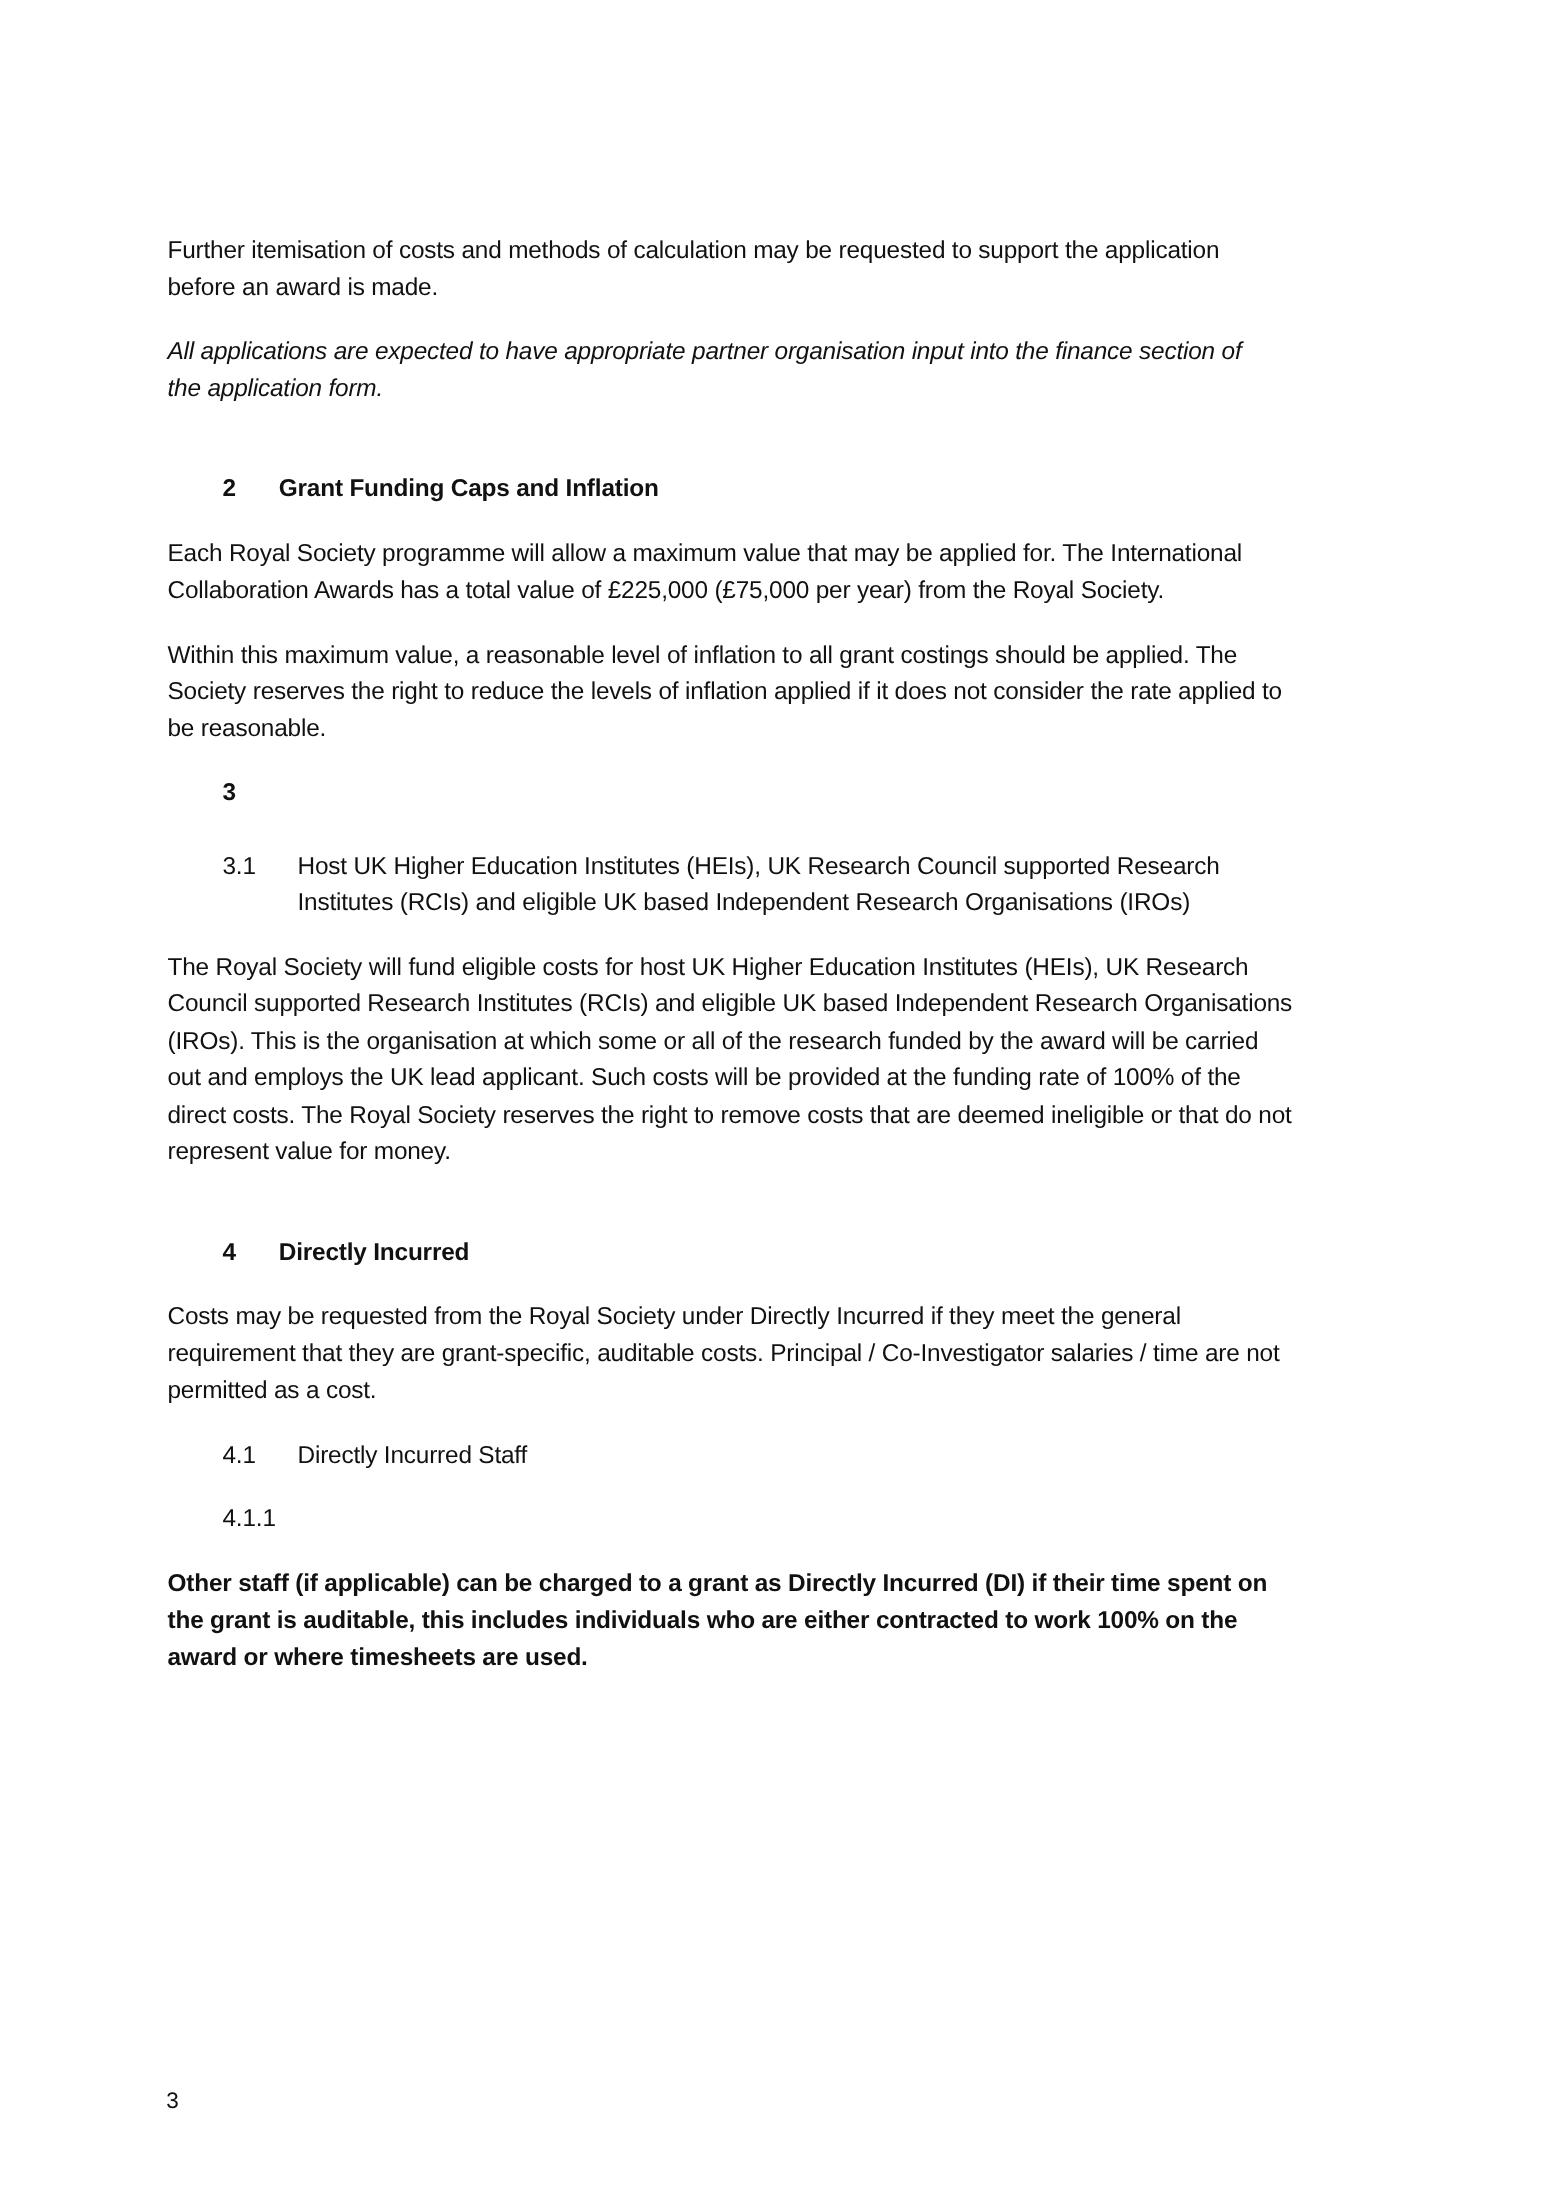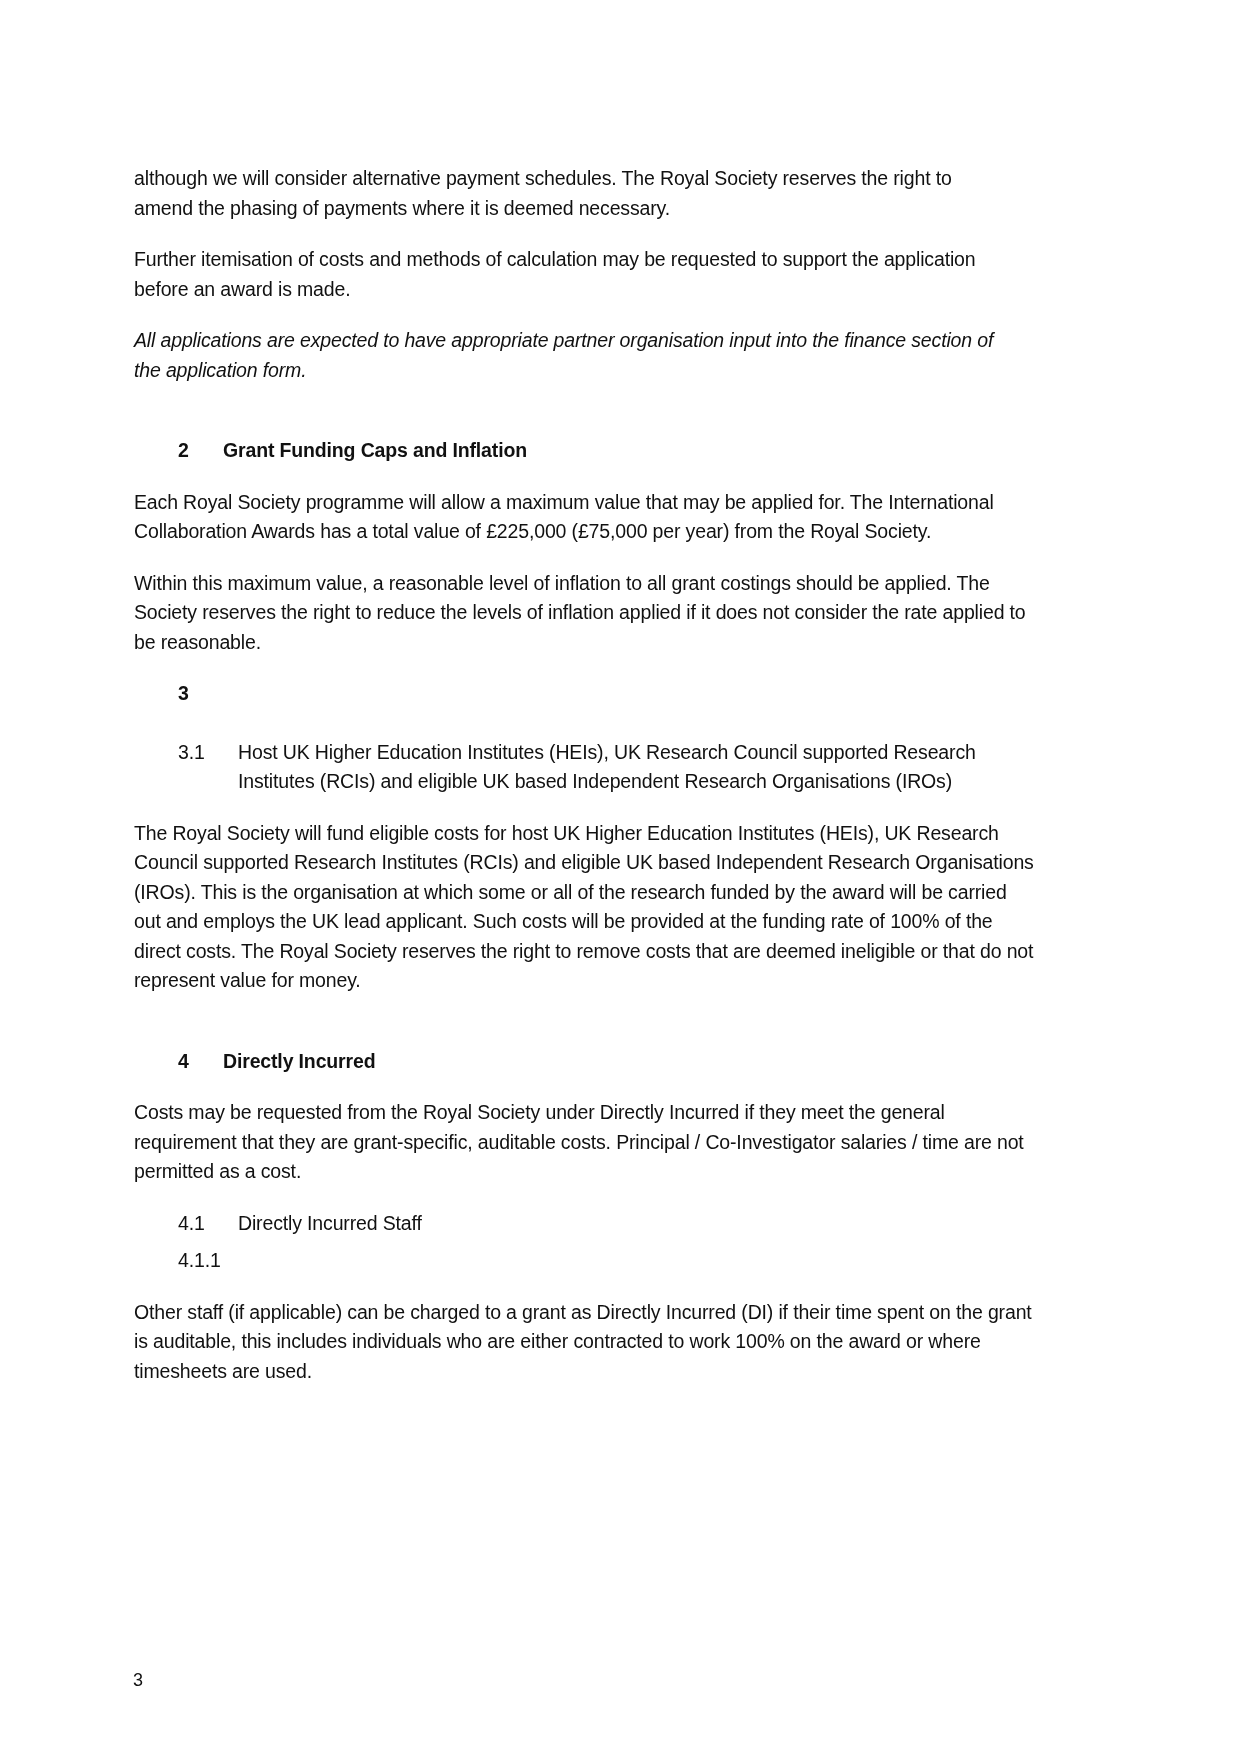--- a/index.html
+++ b/index.html
@@ -27,21 +27,20 @@
     }
     .h3 .num { width: 74px; flex: 0 0 74px; }
     .page-number {
       position: absolute; left: 133px; top: 1670px; font-size: 18px;
     }
   </style>
 </head>
 <body>
 
 <div class="page">
-  <p class="body" style="width:880px;">although we will consider alternative payment schedules. The Royal Society reserves the right to amend the phasing of payments where it is deemed necessary.</p>
   <p class="body" style="margin-top:22px; width:850px;">Further itemisation of costs and methods of calculation may be requested to support the application before an award is made.</p>
   <p class="body" style="margin-top:22px; width:880px;font-style:italic;">All applications are expected to have appropriate partner organisation input into the finance section of the application form.</p>
 
   <div class="h1" style="margin-top:51px;">
     <span class="num">2</span>
     <span>Grant Funding Caps and Inflation</span>
   </div>
   <p class="body" style="margin-top:22px; width:900px;">Each Royal Society programme will allow a maximum value that may be applied for. The International Collaboration Awards has a total value of £225,000 (£75,000 per year) from the Royal Society.</p>
   <p class="body" style="margin-top:22px; width:900px;">Within this maximum value, a reasonable level of inflation to all grant costings should be applied. The Society reserves the right to reduce the levels of inflation applied if it does not consider the rate applied to be reasonable.</p>
 
@@ -56,19 +55,19 @@
 
   <div class="h1" style="margin-top:51px;">
     <span class="num">4</span>
     <span>Directly Incurred</span>
   </div>
   <p class="body" style="margin-top:22px; width:900px;">Costs may be requested from the Royal Society under Directly Incurred if they meet the general requirement that they are grant-specific, auditable costs. Principal / Co-Investigator salaries / time are not permitted as a cost.</p>
   <div class="h2" style="margin-top:22px;">
     <span class="num">4.1</span>
     <span>Directly Incurred Staff</span>
   </div>
-  <div class="h3" style="margin-top:8px;">
+  <div class="h3" style="margin-top:22px;">
     <span class="num">4.1.1</span>
   </div>
-  <p class="body" style="margin-top:22px; width:900px;">Other staff (if applicable) can be charged to a grant as Directly Incurred (DI) if their time spent on the grant is auditable, this includes individuals who are either contracted to work 100% on the award or where timesheets are used.</p>
+  <p class="body" style="margin-top:22px; width:900px;font-weight:bold;">Other staff (if applicable) can be charged to a grant as Directly Incurred (DI) if their time spent on the grant is auditable, this includes individuals who are either contracted to work 100% on the award or where timesheets are used.</p>
 </div>
 
 <div class="page-number">3</div>
 
 </body></html>

